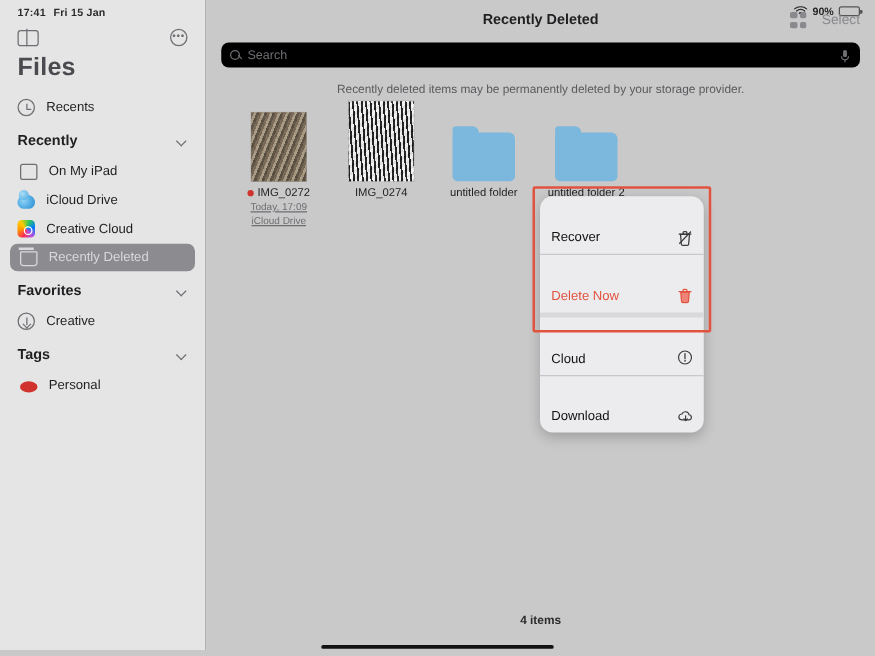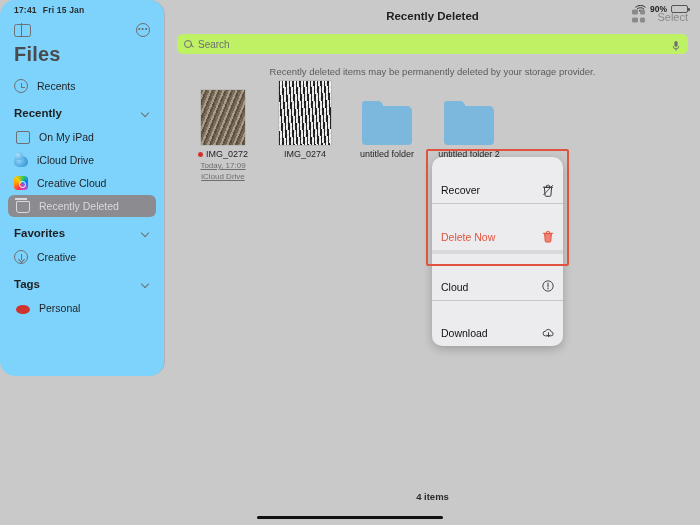--- a/index.html
+++ b/index.html
@@ -11,26 +11,25 @@
   }
   .screen {
     position: relative;
     width: 700px; height: 525px;
     background: #c9c9c9;
     display: flex;
   }
 
   
   .sidebar {
-    width: 165px; height: 376px;
-    background: #7dd3fc;
+    width: 165px; height: 520px;
+    background: #e5e5e5;
     border-right: 1px solid #b2b2b2;
     position: relative;
     flex: 0 0 165px;
-    border-radius: 15px;
   }
   .statusbar-left {
     display: flex; align-items: center; gap: 6px;
     padding: 5px 0 0 14px;
     font-size: 8.5px; font-weight: bold; color: #2b2b2b;
     letter-spacing: .2px;
   }
   .sb-toprow {
     display: flex; align-items: center; justify-content: space-between;
     padding: 8px 14px 0 14px;
@@ -150,21 +149,21 @@
   .toolbar-right {
     position: absolute; right: 12px; top: 50%; transform: translateY(-50%);
     display: flex; align-items: center; gap: 12px;
   }
   .grid-icon { width: 13px; height: 13px; display: grid; grid-template-columns: 1fr 1fr; gap: 2.2px; }
   .grid-icon span { background: #8a8a8e; border-radius: 1.5px; }
   .select-btn { font-size: 11px; color: #8a8a8e; text-align: right; }
 
   .searchbar {
     margin: 2px 12px 0 12px; height: 20px;
-    background: #bef264; border-radius: 6px;
+    background: #000000; border-radius: 6px;
     display: flex; align-items: center; padding: 0 7px; gap: 5px;
   }
   .s-mag { width: 9px; height: 9px; position: relative; flex: 0 0 9px; }
   .s-mag::before {
     content:""; position:absolute; left:0; top:0; width:6.2px; height:6.2px;
     border: 1.2px solid #6e6e73; border-radius: 50%;
   }
   .s-mag::after {
     content:""; position:absolute; left:5.6px; top:5.6px; width:3.6px; height:1.2px;
     background:#6e6e73; transform: rotate(45deg);

